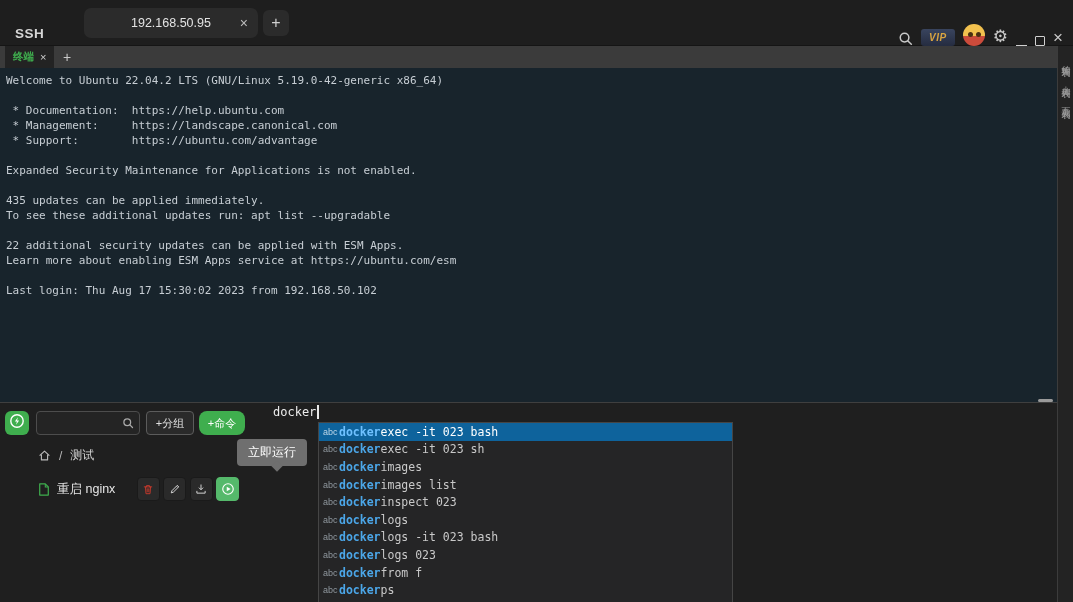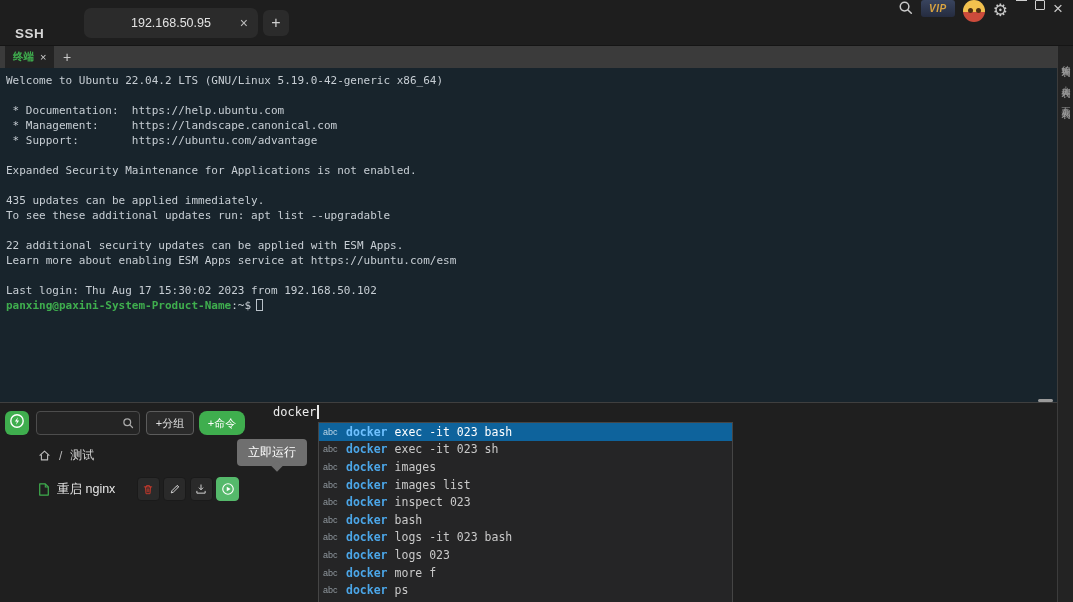--- a/index.html
+++ b/index.html
@@ -12,21 +12,21 @@
   
   .titlebar{ position:absolute; left:0; top:0; width:1073px; height:46px; background:#1e1e1e; border-bottom:1px solid #151515;}
   .ssh-label{ position:absolute; left:15px; top:8px; height:50px; display:flex; align-items:center;
     color:#d6d6d6; font-size:13.5px; font-weight:bold; letter-spacing:.5px;}
   .conn-tab{ position:absolute; left:84px; top:8px; width:174px; height:30px; background:#2b2b2b;
     border-radius:7px; display:flex; align-items:center; justify-content:center; color:#e3e3e3; font-size:12.5px;}
   .conn-tab .tab-close{ position:absolute; right:10px; top:50%; transform:translateY(-50%);
     color:#bdbdbd; font-size:14px; line-height:14px; cursor:default;}
   .new-tab-btn{ position:absolute; left:263px; top:10px; width:26px; height:26px; background:#2b2b2b;
     border-radius:6px; display:flex; align-items:center; justify-content:center; color:#cfcfcf; font-size:16px;}
-  .tb-right{ position:absolute; right:10px; top:0; height:46px; display:flex; align-items:flex-start; gap:8px;}
+  .tb-right{ position:absolute; right:10px; top:0; height:46px; display:flex; align-items:flex-end; gap:8px;}
   .tb-icon{ color:#c9c9c9; display:flex; align-items:center; justify-content:center;}
   .vip-badge{ width:34px; height:17px; border-radius:3px; background:linear-gradient(180deg,#39445e,#252c40);
     color:#d9a441; font-size:10px; font-weight:bold; font-style:italic; display:flex; align-items:center;
     justify-content:center; letter-spacing:.5px;}
   .avatar{ position:relative; width:22px; height:22px; border-radius:50%;
     background:linear-gradient(180deg,#f2c14e 0 55%, #cc4b3b 55% 100%); overflow:hidden;}
   .avatar .glasses{ position:absolute; left:5px; top:8px; width:5px; height:5px; border-radius:50%;
     background:#4a2f12; box-shadow:8px 0 0 #4a2f12;}
   .gear{ font-size:17px; font-family:"DejaVu Sans", sans-serif;}
   .wc-min i{ display:block; width:11px; height:0; border-top:1.6px solid #d0d0d0;}
@@ -85,21 +85,21 @@
   .mini-btn.trash{ color:#c0392b;}
   .mini-btn.edit,.mini-btn.export{ color:#d8d8d8;}
   .mini-btn.play{ background:#55b96b; color:#fff; border-color:#55b96b;}
   
   .typed-cmd{ position:absolute; left:273px; top:2px; color:#ececec;
     font-family:"DejaVu Sans Mono", monospace; font-size:12px;}
   .caret{ display:inline-block; width:1.5px; height:14px; background:#e8e8e8; margin-left:1px;
     vertical-align:-3px;}
   .dropdown{ position:absolute; left:318px; top:19px; width:415px; background:#252526;
     border:1px solid #454545; z-index:4;}
-  .ac-row{ display:flex; align-items:center; height:17.6px; padding-left:4px; gap:7px;
+  .ac-row{ display:flex; align-items:center; height:17.6px; padding-left:4px; 
     font-family:"DejaVu Sans Mono", monospace; font-size:11.5px;}
   .ac-row .abc{ width:16px; font-size:9px; color:#8f979e; font-family:"Liberation Sans", sans-serif;
     flex:none;}
   .ac-row .kw{ color:#4ba6e8; font-weight:bold;}
   .ac-row .rest{ color:#c9c9c9;}
   .ac-row.sel{ background:#0e639c;}
   .ac-row.sel .abc{ color:#bcd6e8;}
   .ac-row.sel .kw{ color:#6fc1ff;}
   .ac-row.sel .rest{ color:#ffffff;}
   .scroll-dash{ position:absolute; left:1038px; top:399px; width:15px; height:3px; background:#9a9a9a;
@@ -156,21 +156,20 @@
 
 Expanded Security Maintenance for Applications is not enabled.
 
 435 updates can be applied immediately.
 To see these additional updates run: apt list --upgradable
 
 22 additional security updates can be applied with ESM Apps.
 Learn more about enabling ESM Apps service at https://ubuntu.com/esm
 
 Last login: Thu Aug 17 15:30:02 2023 from 192.168.50.102</pre>
-    <div class="prompt-line"><span class="prompt-user">panxing@paxini-System-Product-Name</span><span>:~$</span><span class="term-cursor"></span></div>
   </div>
 
   <div class="right-strip">
       <div class="vtab">传输列表</div>
       <div class="vtab">上传列表</div>
       <div class="vtab">下载列表</div>
     </div>
 
   <div class="bottom-panel">
     <div class="quick-btn">
@@ -260,36 +259,36 @@
           <span class="rest">images list</span>
         </div>
         <div class="ac-row">
           <span class="abc">abc</span>
           <span class="kw">docker</span>
           <span class="rest">inspect 023</span>
         </div>
         <div class="ac-row">
           <span class="abc">abc</span>
           <span class="kw">docker</span>
-          <span class="rest">bash</span>
+          <span class="rest">logs</span>
         </div>
         <div class="ac-row">
           <span class="abc">abc</span>
           <span class="kw">docker</span>
           <span class="rest">logs -it 023 bash</span>
         </div>
         <div class="ac-row">
           <span class="abc">abc</span>
           <span class="kw">docker</span>
           <span class="rest">logs 023</span>
         </div>
         <div class="ac-row">
           <span class="abc">abc</span>
           <span class="kw">docker</span>
-          <span class="rest">more f</span>
+          <span class="rest">from f</span>
         </div>
         <div class="ac-row">
           <span class="abc">abc</span>
           <span class="kw">docker</span>
           <span class="rest">ps</span>
         </div>
         <div class="ac-row">
           <span class="kw">docker</span>
           <span class="rest">ps -a</span>
         </div>

